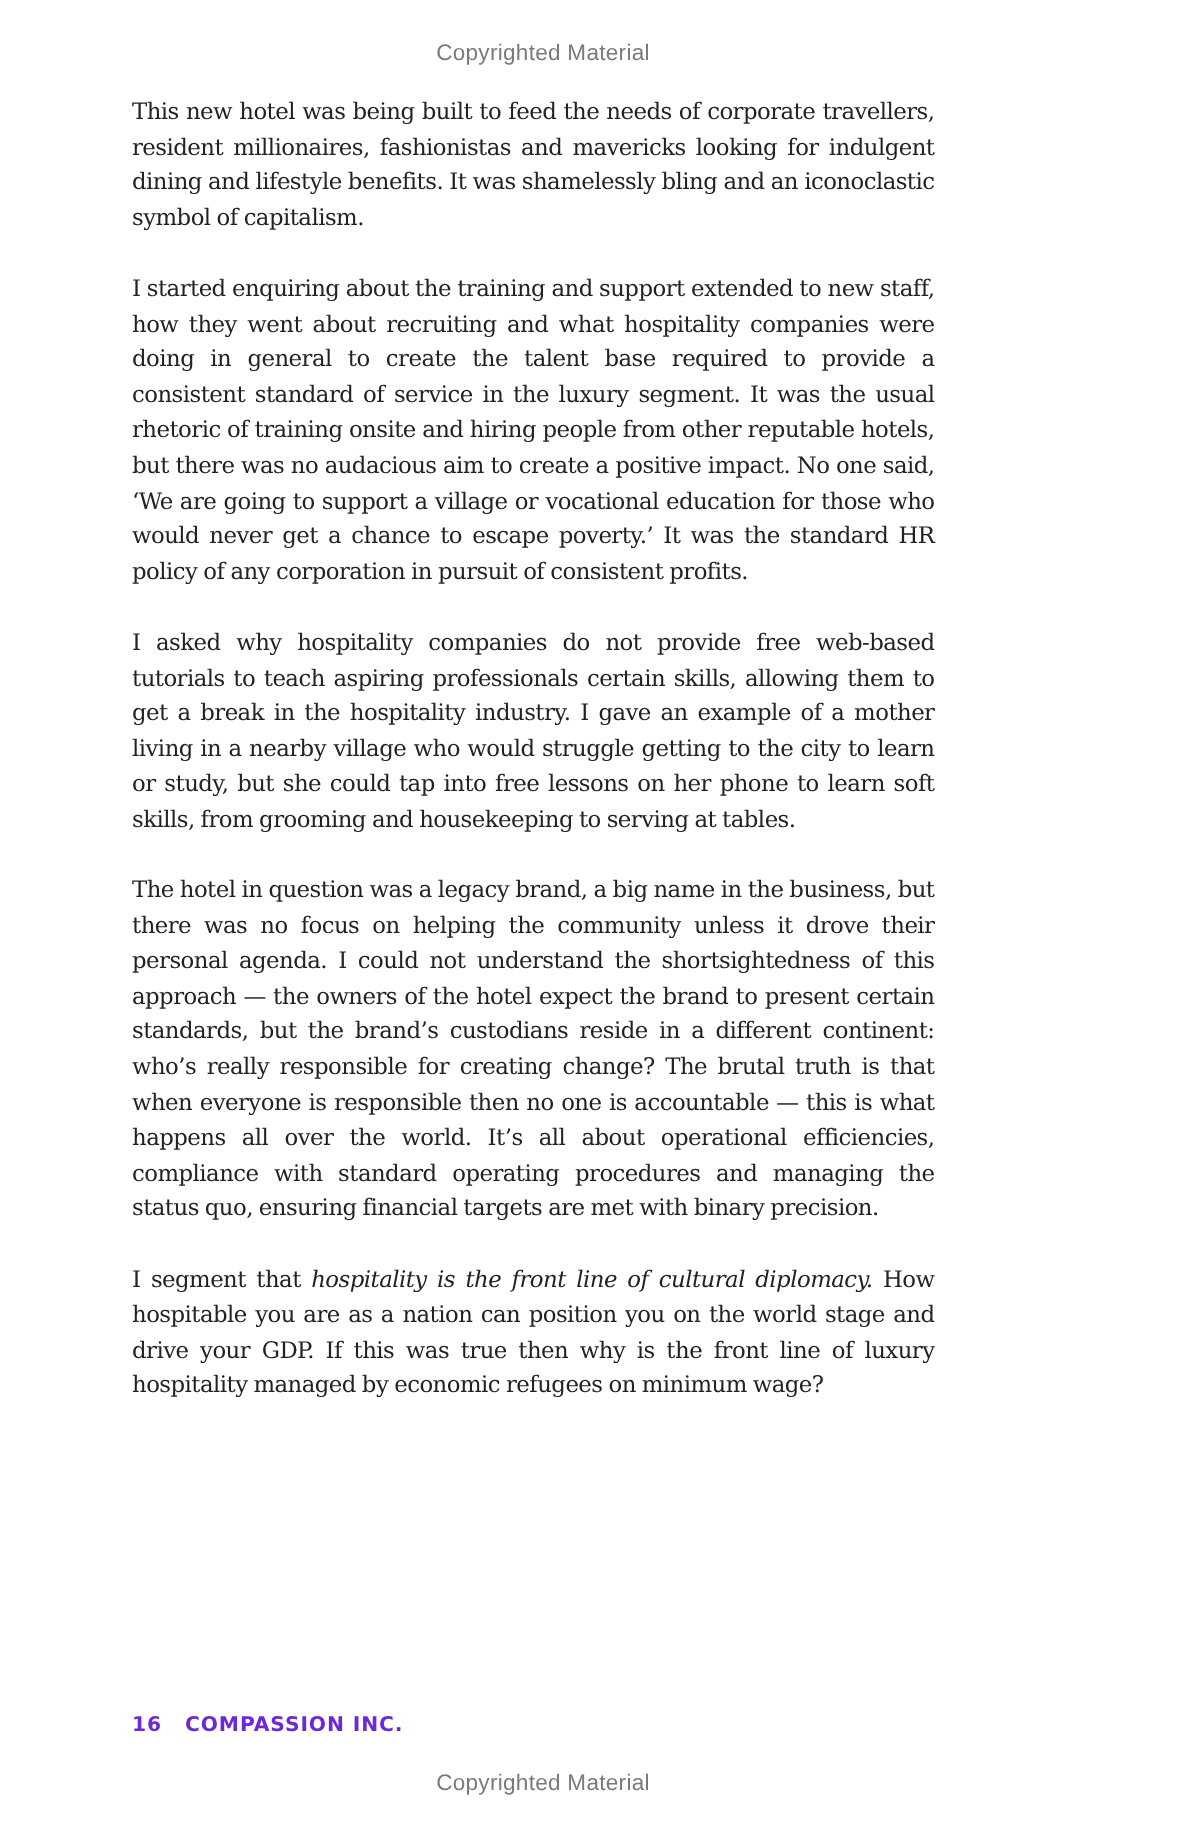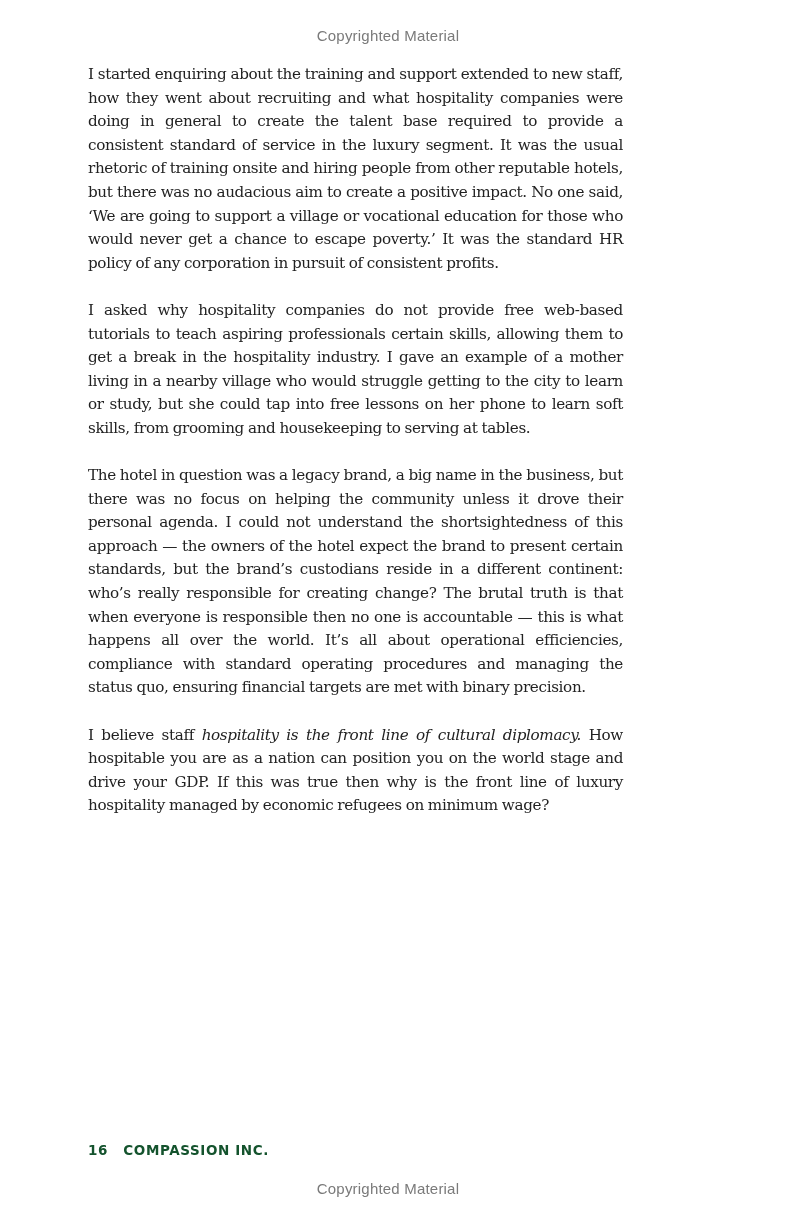--- a/index.html
+++ b/index.html
@@ -15,21 +15,20 @@
     }
     .watermark {
       position: absolute;
       left: 0;
       width: 724px;
       text-align: center;
       font-family: "Liberation Sans", sans-serif;
       font-size: 15px;
       color: #7a7a7a;
       letter-spacing: 0.2px;
-      padding-left: 26px;
     }
     .watermark.top { top: 27px; }
     .watermark.bottom { top: 1180px; }
 
     .page-body {
       position: absolute;
       left: 88px;
       top: 63px;
       width: 535px;
       font-family: "DejaVu Serif", serif;
@@ -46,37 +45,38 @@
     .page-body em {
     }
 
     .footer {
       position: absolute;
       left: 88px;
       top: 1142px;
       font-family: "DejaVu Sans", sans-serif;
       font-size: 13.5px;
       font-weight: bold;
-      color: #14532d;
+      color: #6d28d9;
       letter-spacing: 0.6px;
     }
     .footer .page-number {
       margin-right: 10px;
     }
   </style>
 </head>
 <body>
 
 <div class="watermark top">Copyrighted Material</div>
 
 <div class="page-body">
+  <p>This new hotel was being built to feed the needs of corporate travellers, resident millionaires, fashionistas and mavericks looking for indulgent dining and lifestyle benefits. It was shamelessly bling and an iconoclastic symbol of capitalism.</p>
   <p>I started enquiring about the training and support extended to new staff, how they went about recruiting and what hospitality companies were doing in general to create the talent base required to provide a consistent standard of service in the luxury segment. It was the usual rhetoric of training onsite and hiring people from other reputable hotels, but there was no audacious aim to create a positive impact. No one said, ‘We are going to support a village or vocational education for those who would never get a chance to escape poverty.’ It was the standard HR policy of any corporation in pursuit of consistent profits.</p>
   <p>I asked why hospitality companies do not provide free web-based tutorials to teach aspiring professionals certain skills, allowing them to get a break in the hospitality industry. I gave an example of a mother living in a nearby village who would struggle getting to the city to learn or study, but she could tap into free lessons on her phone to learn soft skills, from grooming and housekeeping to serving at tables.</p>
   <p>The hotel in question was a legacy brand, a big name in the business, but there was no focus on helping the community unless it drove their personal agenda. I could not understand the shortsightedness of this approach — the owners of the hotel expect the brand to present certain standards, but the brand’s custodians reside in a different continent: who’s really responsible for creating change? The brutal truth is that when everyone is responsible then no one is accountable — this is what happens all over the world. It’s all about operational efficiencies, compliance with standard operating procedures and managing the status quo, ensuring financial targets are met with binary precision.</p>
-  <p><span>I believe staff </span><em>hospitality is the front line of cultural diplomacy.</em><span> How hospitable you are as a nation can position you on the world stage and drive your GDP. If this was true then why is the front line of luxury hospitality managed by economic refugees on minimum wage?</span></p>
+  <p><span>I segment that </span><em>hospitality is the front line of cultural diplomacy.</em><span> How hospitable you are as a nation can position you on the world stage and drive your GDP. If this was true then why is the front line of luxury hospitality managed by economic refugees on minimum wage?</span></p>
 </div>
 
 <div class="footer">
   <span class="page-number">16</span>
   <span class="running-title">COMPASSION INC.</span>
 </div>
 
 <div class="watermark bottom">Copyrighted Material</div>
 
 </body></html>

